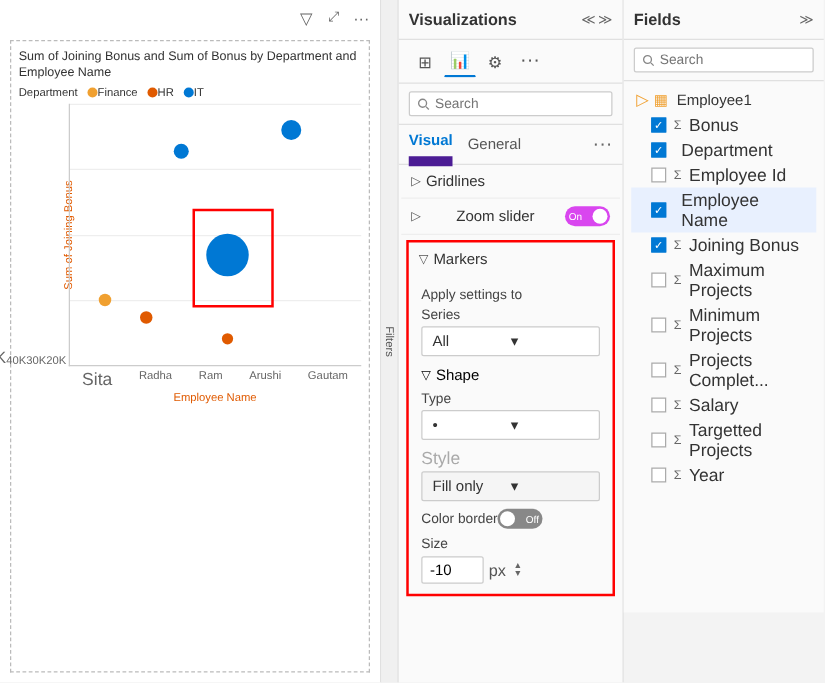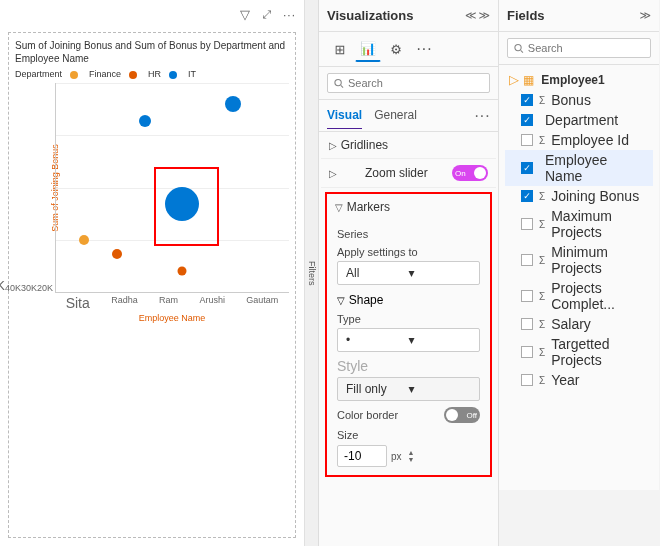--- a/index.html
+++ b/index.html
@@ -63,22 +63,22 @@
     .chart-legend {
       display: flex;
       gap: 8px;
       margin-bottom: 4px;
       font-size: 9px;
       color: #333;
     }
 
     .legend-item {
       display: flex;
-      align-items: flex-end;
-      gap: 11px;
+      align-items: center;
+      gap: 0;
     }
 
     .legend-dot {
       width: 8px;
       height: 8px;
       border-radius: 50%;
     }
 
     .dot {
       position: absolute;
@@ -197,21 +197,21 @@
     .viz-tab {
       font-size: 12px;
       color: #555;
       cursor: pointer;
       padding: 6px 0;
       border-bottom: 2px solid transparent;
     }
 
     .viz-tab.active {
       color: #0078d4;
-      border-bottom: 1px solid #4c1d95;
+      border-bottom: 8px solid #4c1d95;
       font-weight: 600;
     }
 
     .viz-tab-more {
       margin-left: auto;
       font-size: 16px;
       color: #666;
       cursor: pointer;
     }
 
@@ -285,21 +285,20 @@
     }
 
     .dropdown-wrap.disabled {
       background: #f5f5f5;
       color: #aaa;
     }
 
     .toggle-row {
       display: flex;
       align-items: center;
-      justify-content: space-between;
       margin-top: 6px;
     }
 
     .toggle-label {
       font-size: 11px;
       color: #444;
     }
 
     .toggle-btn {
       display: flex;
@@ -341,21 +340,21 @@
       border-radius: 2px;
       padding: 3px 6px;
       width: 50px;
       font-size: 12px;
       display: flex;
       align-items: center;
       background: #fff;
     }
 
     .size-unit {
-      font-size: 10px;
+      font-size: 13px;
       color: #555;
     }
 
     .size-spinner {
       display: flex;
       flex-direction: column;
       margin-left: 2px;
     }
 
     .size-spinner span {
@@ -461,21 +460,21 @@
       cursor: pointer;
     }
 
     .field-group-icon {
       color: #f0a030;
       font-size: 13px;
     }
 
     .field-group-label {
       font-size: 12px;
-      font-weight: 700;
+      font-weight: 400;
       color: #333;
     }
 
     .field-item {
       display: flex;
       align-items: center;
       gap: 6px;
       padding: 2px 8px 2px 16px;
       font-size: 11px;
       color: #333;
@@ -647,22 +646,22 @@
       </div>
     </div>
 
     <div class="viz-section">
       <div class="section-row">
         <span class="section-chevron">▽</span>
         <span class="section-label">Markers</span>
       </div>
 
       <div class="section-body">
+        <div class="field-label">Apply settings to</div>
         <div class="field-label" style="margin-top:4px;">Series</div>
-        <div class="field-label">Apply settings to</div>
         <div class="dropdown-wrap">
           <span>All</span>
           <span class="dropdown-arrow">▾</span>
         </div>
 
         <div style="margin-top:8px;">
           <div style="display:flex;align-items:center;margin-bottom:4px;">
             <span style="font-size:10px;margin-right:4px;">▽</span>
             <span style="font-size:12px;font-weight:500;">Shape</span>
           </div>

